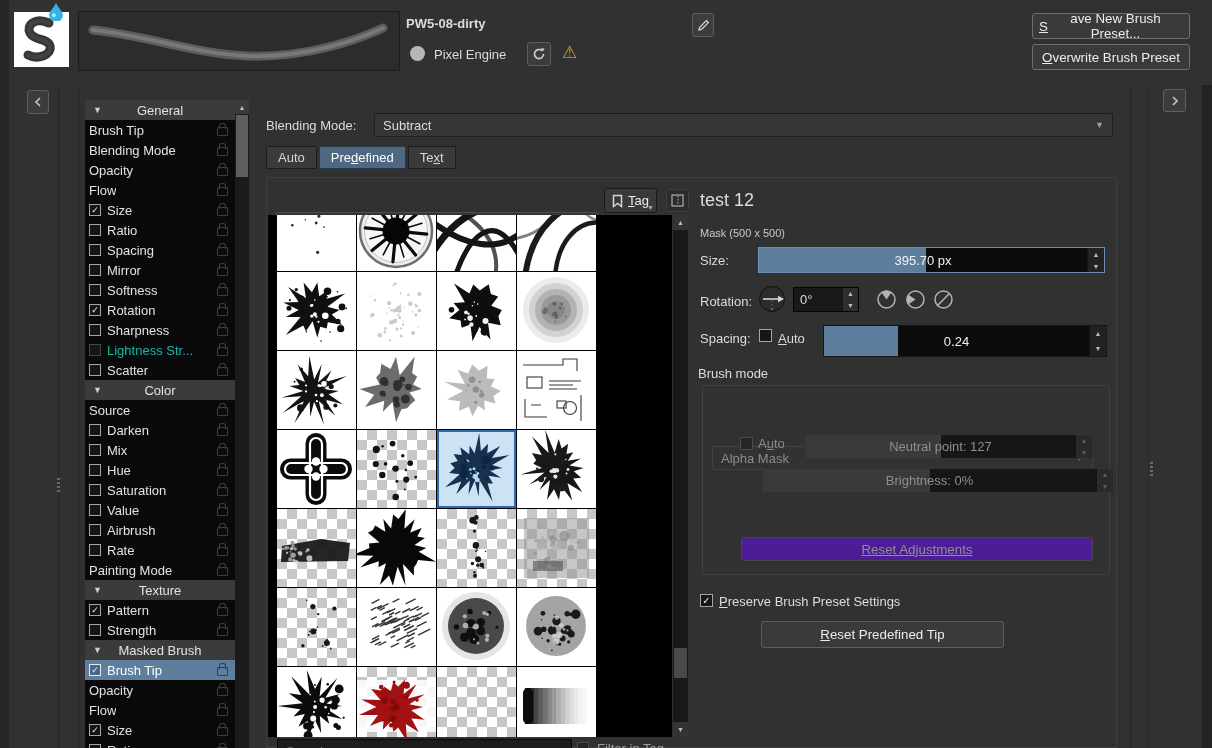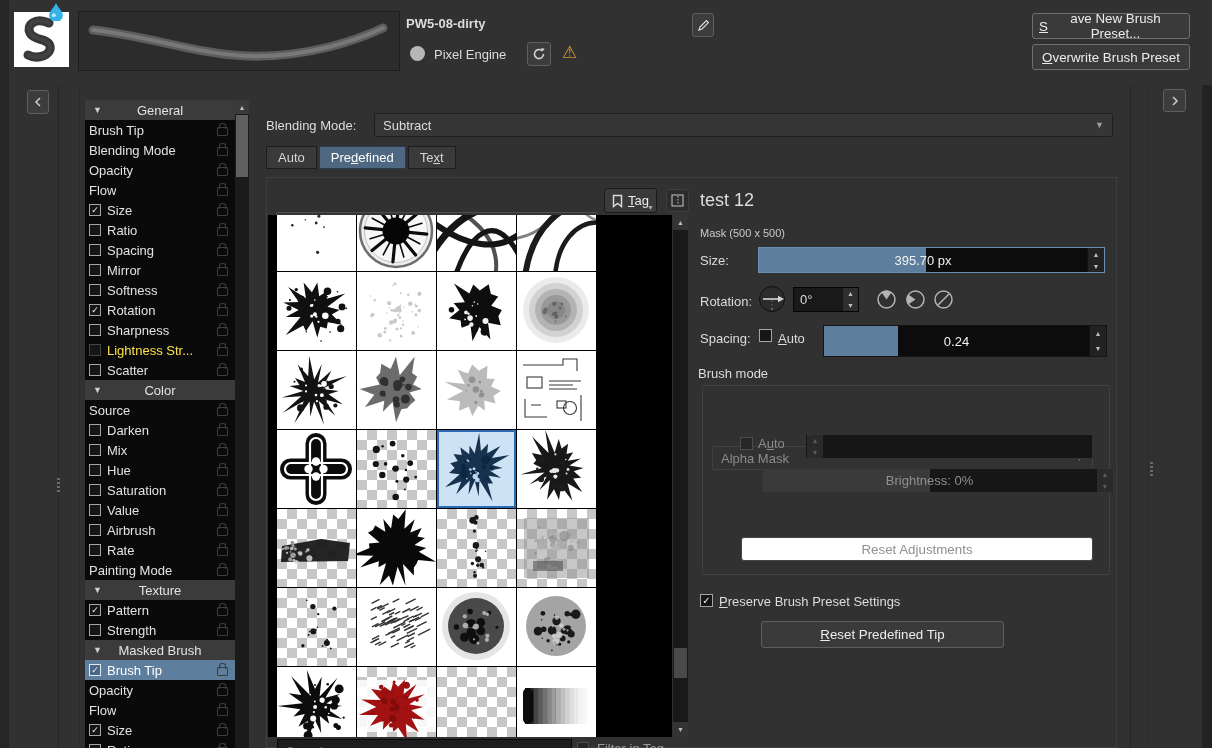--- a/index.html
+++ b/index.html
@@ -5,21 +5,21 @@
   html,body{margin:0;padding:0;background:#313131;}
   body{font-family:"Liberation Sans","DejaVu Sans",sans-serif;font-size:13px;color:#dcdcdc;}
   #app{position:relative;width:1212px;height:748px;overflow:hidden;background:#313131;}
   .abs{position:absolute;}
   u{text-decoration:underline;}
 
   
   .btn{background:#3a3a3a;border:1px solid #6f6f6f;border-radius:3px;color:#ececec;
        display:flex;align-items:center;justify-content:center;box-sizing:border-box;}
   .btn.dkborder{border-color:#1a1a1a;}
-  .btn.disabled{background:#ffffff;border-color:#474747;color:#8f8f8f;}
+  .btn.disabled{background:#4c1d95;border-color:#474747;color:#8f8f8f;text-decoration:underline;}
   .iconbtn{background:#3c3c3c;border:1px solid #5f5f5f;border-radius:3px;
        display:flex;align-items:center;justify-content:center;box-sizing:border-box;}
   .kcombo{display:flex;align-items:center;padding:0 8px;background:#363636;border:1px solid #1f1f1f;
        border-radius:2px;box-sizing:border-box;position:relative;color:#dcdcdc;}
   .kcombo .car{margin-left:auto;font-size:9px;color:#9c9c9c;}
   .kcombo.disabled{background:#323232;border-color:#414141;color:#8b8b8b;}
   .kcombo.disabled .car{color:#666;}
   .kslider{display:flex;background:#0c0c0c;border:1px solid #141414;box-sizing:border-box;}
   .kslider .track{position:relative;flex:1;overflow:hidden;}
   .kslider .fill{position:absolute;left:0;top:0;bottom:0;background:#5d7f9d;}
@@ -69,21 +69,21 @@
 
   
   #sidebar-list{left:85px;top:100px;width:150px;height:648px;background:#0a0a0a;overflow:hidden;}
   .srow{height:20px;display:flex;align-items:center;position:relative;padding:0 4px;box-sizing:border-box;color:#e2e2e2;}
   .srow .cb{width:12px;height:12px;margin-right:6px;font-size:9px;}
   .srow .slab{white-space:nowrap;overflow:hidden;}
   .shead{background:#3b3b3b;justify-content:center;}
   .shead .tri{position:absolute;left:8px;font-size:9px;color:#cfcfcf;}
   .ssel{background:#5d7f9d;color:#fff;}
   .ssel .cb{border-color:#e2eaf2;background:#49678a;}
-  .sdis{color:#fde047;}
+  .sdis{color:#14b8a6;}
   .sdis .cb{border-color:#454545;}
   .lock{position:absolute;right:7px;top:7px;width:9px;height:7px;border:1px solid #3d3d3d;border-radius:1px;}
   .lock::before{content:"";position:absolute;left:1px;top:-5px;width:5px;height:5px;border:1px solid #3d3d3d;
       border-bottom:none;border-radius:3px 3px 0 0;}
   #sidebar-scroll{left:235px;top:100px;width:14px;height:648px;background:#1b1b1b;}
   .sb-arrow{position:absolute;left:0;width:14px;height:14px;background:#3a3a3a;color:#c0c0c0;font-size:7px;
       display:flex;align-items:center;justify-content:center;}
   #sidebar-thumb{position:absolute;left:1px;top:15px;width:12px;height:62px;background:#5f5f5f;}
 
   
@@ -1151,20 +1151,24 @@
 
   <div class="abs" id="brushmode-label">Brush mode</div>
   <div class="abs" id="groupbox"></div>
   <div class="abs kcombo disabled" id="mode-combo">
     <span>Alpha Mask</span>
     <span class="car">▼</span>
   </div>
   <span class="cb dim" id="mauto-cb"></span>
   <span class="abs" id="mauto-label">A<u>u</u>to</span>
   <div class="kslider disabled" id="neutral-slider">
+    <div class="track">
+        <div class="fill" style="width: 50%;"></div>
+      <div class="slabel">Neutral point: 127</div>
+      </div>
     <div class="spin">
         <span>▲</span>
         <span>▼</span>
       </div>
   </div>
   <div class="kslider disabled" id="bright-slider">
     <div class="track">
         <div class="fill" style="width: 50%;"></div>
       <div class="slabel">Brightness: 0%</div>
       </div>

